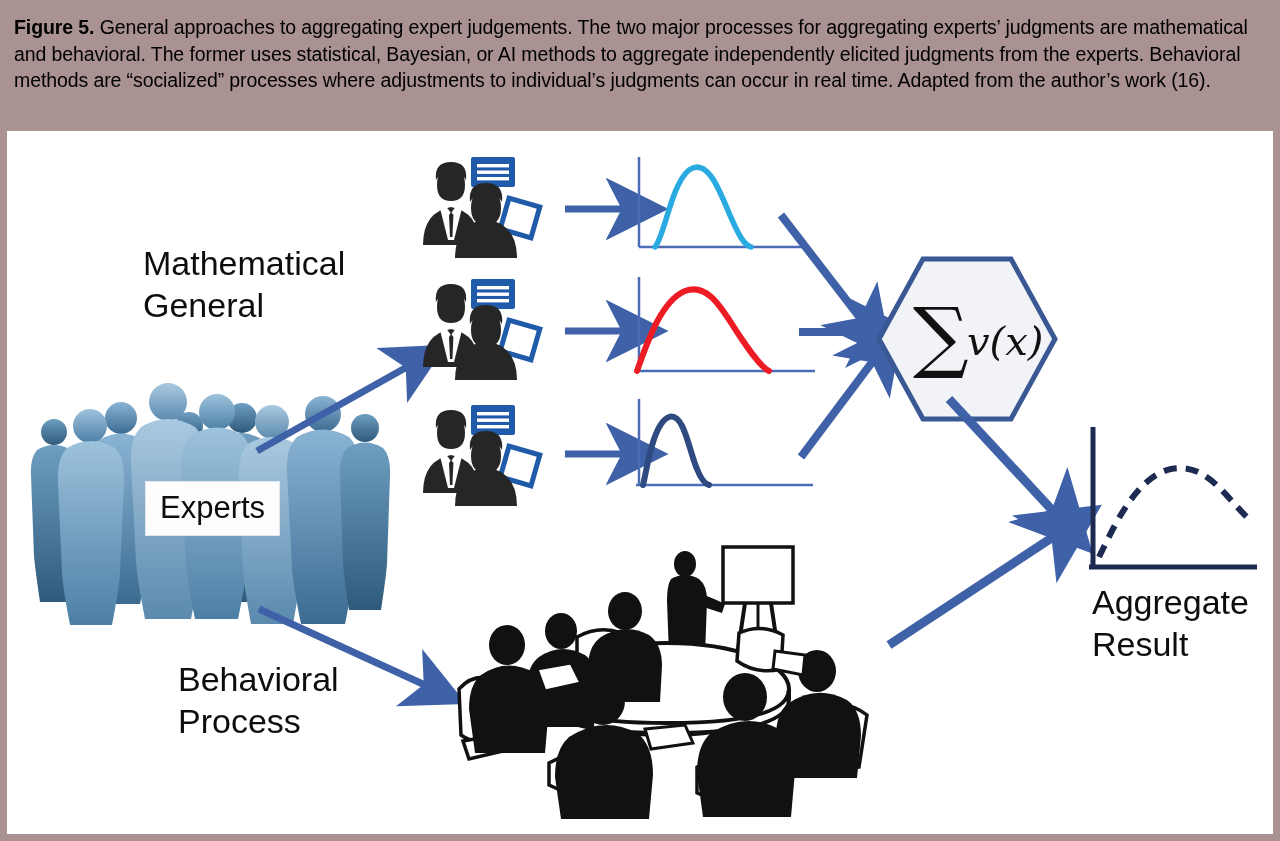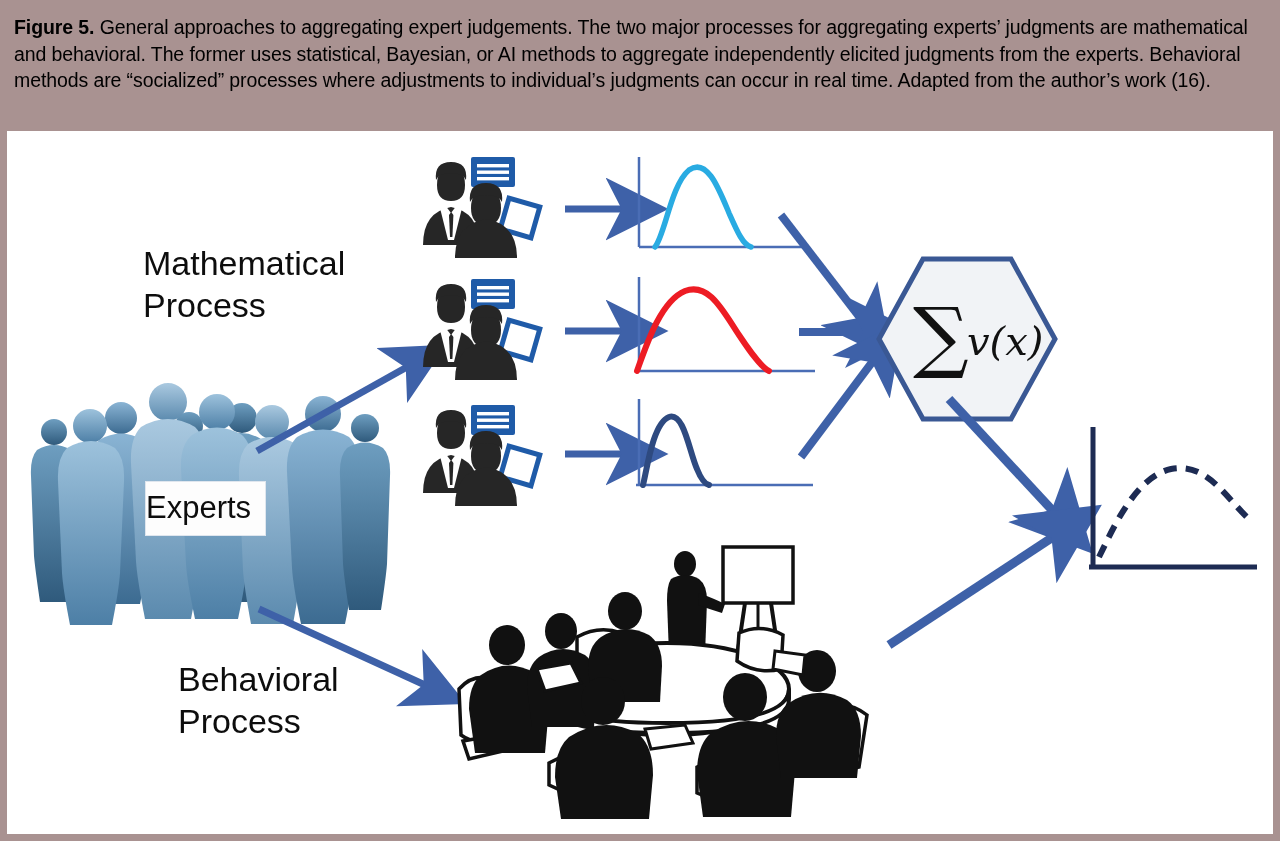--- a/index.html
+++ b/index.html
@@ -43,42 +43,44 @@
     line-height:42px;
     font-family:"Liberation Sans","DejaVu Sans",sans-serif;
     white-space:pre-line;
   }
   #experts-badge{
     background:#fdfdfd;
     border:1px solid #dfe6ee;
     color:#0d0d0d;
     font-size:31px;
     line-height:31px;
-    padding:10px 14px 12px 0;
+    padding:10px 14px 12px 14px;
     font-family:"Liberation Sans","DejaVu Sans",sans-serif;
   }
   svg{display:block;overflow:visible;}
 </style>
 </head>
 <body>
 
 <div id="page">
 
   <div id="caption">
     <p><span class="figlabel">Figure 5.</span><span> General approaches to aggregating expert judgements. The two major processes for aggregating experts’ judgments are mathematical and behavioral. The former uses statistical, Bayesian, or AI methods to aggregate independently elicited judgments from the experts. Behavioral methods are “socialized” processes where adjustments to individual’s judgments can occur in real time. Adapted from the author’s work (16).</span></p>
   </div>
 
   <div id="figure">
 
     <div class="abs lbl" style="left:136px;top:111px;">Mathematical
-Process</div>
+General</div>
 
     <div class="abs lbl" style="left:152px;top:527px;margin-left:19px;">Behavioral
 Process</div>
 
+    <div class="abs lbl" style="left:1085px;top:450px;">Aggregate
+Result</div>
 
     <div class="abs" style="left:22px;top:253px;width:360px;height:250px;">
       <svg width="360" height="250" viewBox="0 0 360 250">
         <defs>
           <linearGradient id="gA" x1="0" y1="0" x2="0" y2="1">
             <stop offset="0%" stop-color="#9dc2dc"></stop>
               <stop offset="100%" stop-color="#4d7fa6"></stop>
           </linearGradient>
           <linearGradient id="gB" x1="0" y1="0" x2="0" y2="1">
             <stop offset="0%" stop-color="#8ab4d4"></stop>

